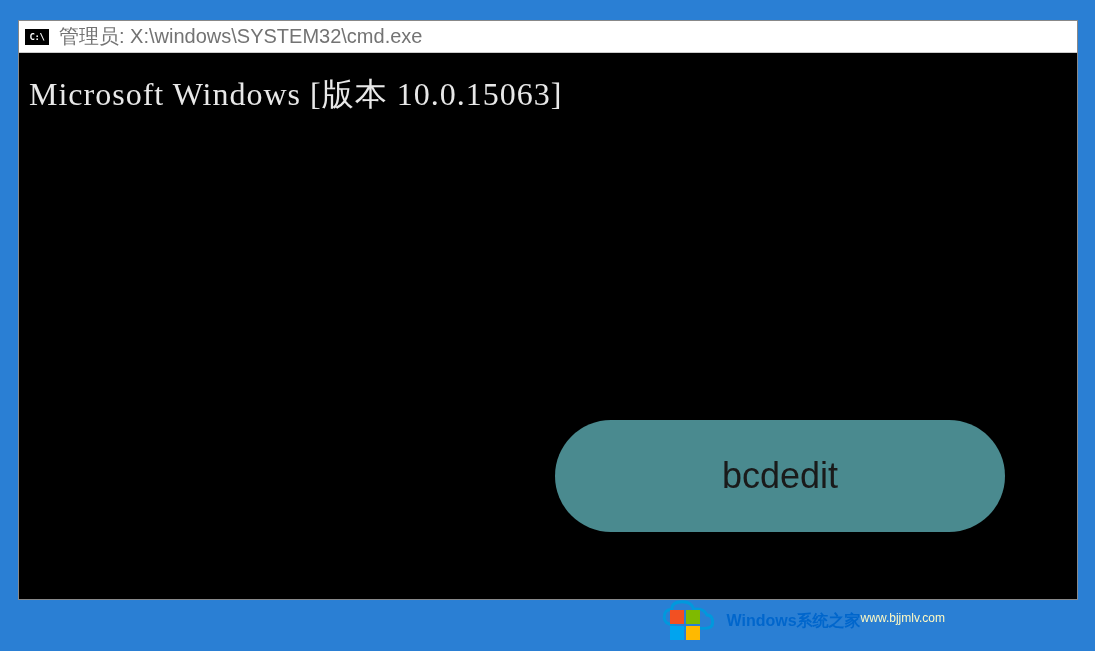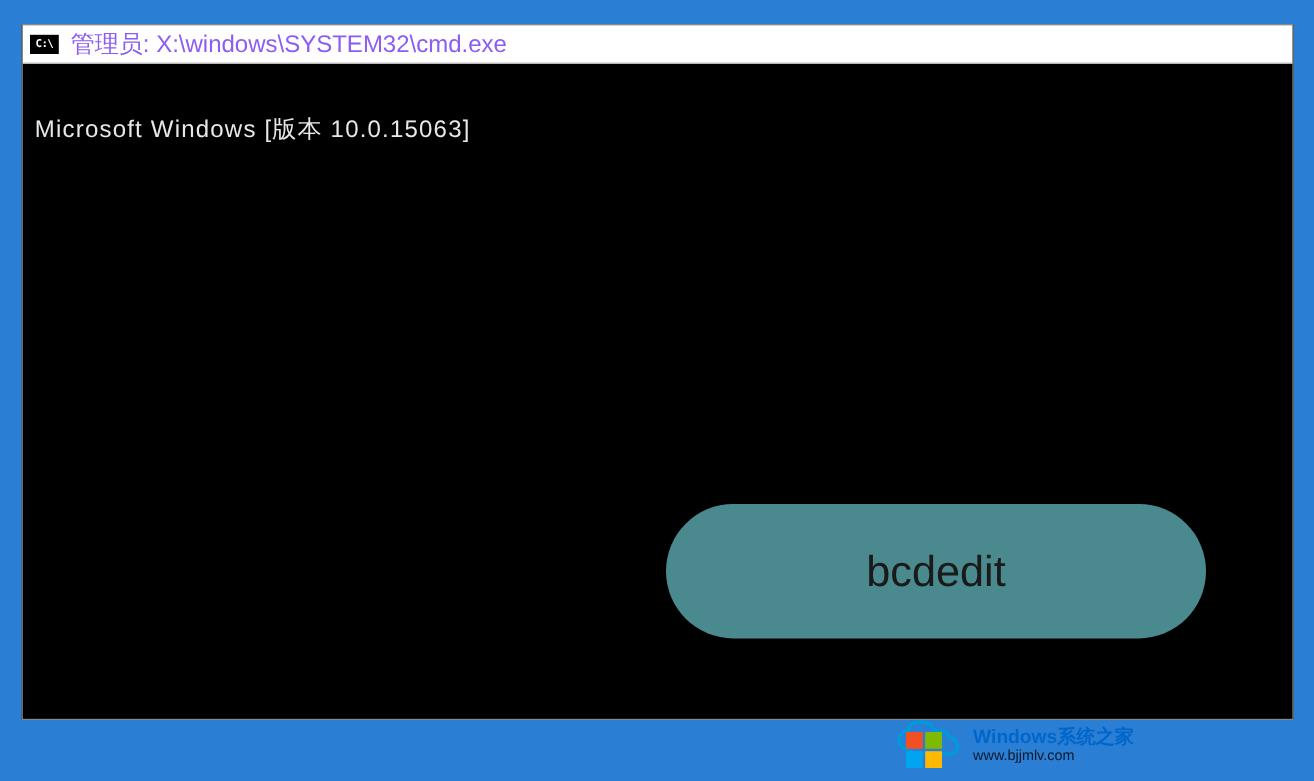--- a/index.html
+++ b/index.html
@@ -41,27 +41,27 @@
       font-family: monospace;
       display: flex;
       align-items: center;
       justify-content: center;
       margin-right: 10px;
       letter-spacing: -0.5px;
       font-weight: bold;
     }
     .titlebar-text {
       font-size: 20px;
-      color: #8b5cf6;
+      color: #737373;
       white-space: nowrap;
     }
     .terminal-content {
-      padding: 42px 10px 10px 10px;
-      font-family: Liberation Sans, sans-serif;
-      font-size: 20px;
+      padding: 21px 10px 10px 10px;
+      font-family: Liberation Serif, serif;
+      font-size: 32px;
       color: #e8e8e8;
       line-height: 1.3;
       font-weight: 500;
       letter-spacing: 1px;
     }
     .terminal-line {
       white-space: pre;
       margin-bottom: 6px;
     }
     .prompt-line {
@@ -122,31 +122,31 @@
       grid-template-columns: 1fr 1fr;
       grid-template-rows: 1fr 1fr;
       gap: 2px;
     }
     .tile-r { background: #f25022; }
     .tile-g { background: #7fba00; }
     .tile-b { background: #00a4ef; }
     .tile-y { background: #ffb900; }
     .watermark-text {
       display: flex;
-      flex-direction: column;
+      flex-direction: row;
       align-items: flex-start;
       line-height: 1.1;
     }
     .wm-top {
       color: #0066cc;
       font-size: 16px;
       font-weight: bold;
     }
     .wm-bottom {
-      color: #0f172a;
+      color: #fef9c3;
       font-size: 12px;
     }
   </style>
 </head>
 <body>
 
 <div class="window">
   <div class="titlebar">
     <div class="titlebar-icon">C:\</div>
     <div class="titlebar-text">管理员: X:\windows\SYSTEM32\cmd.exe</div>

